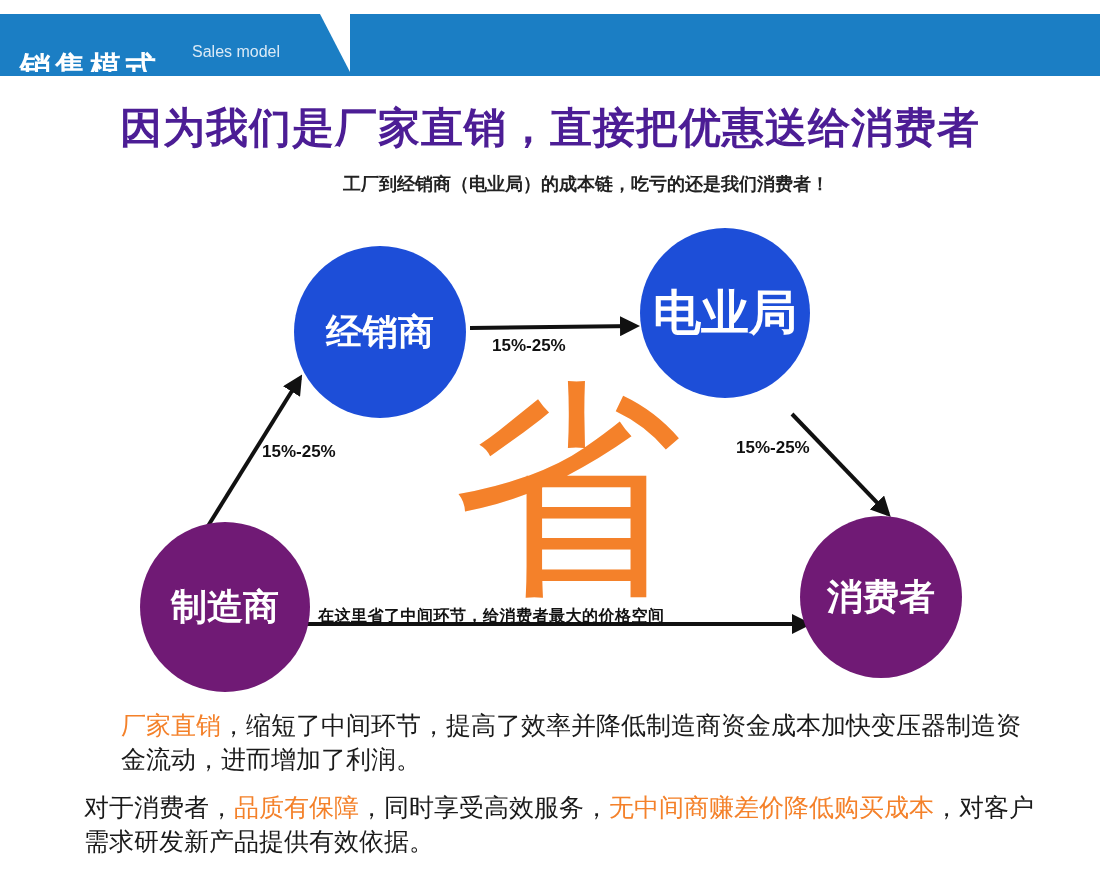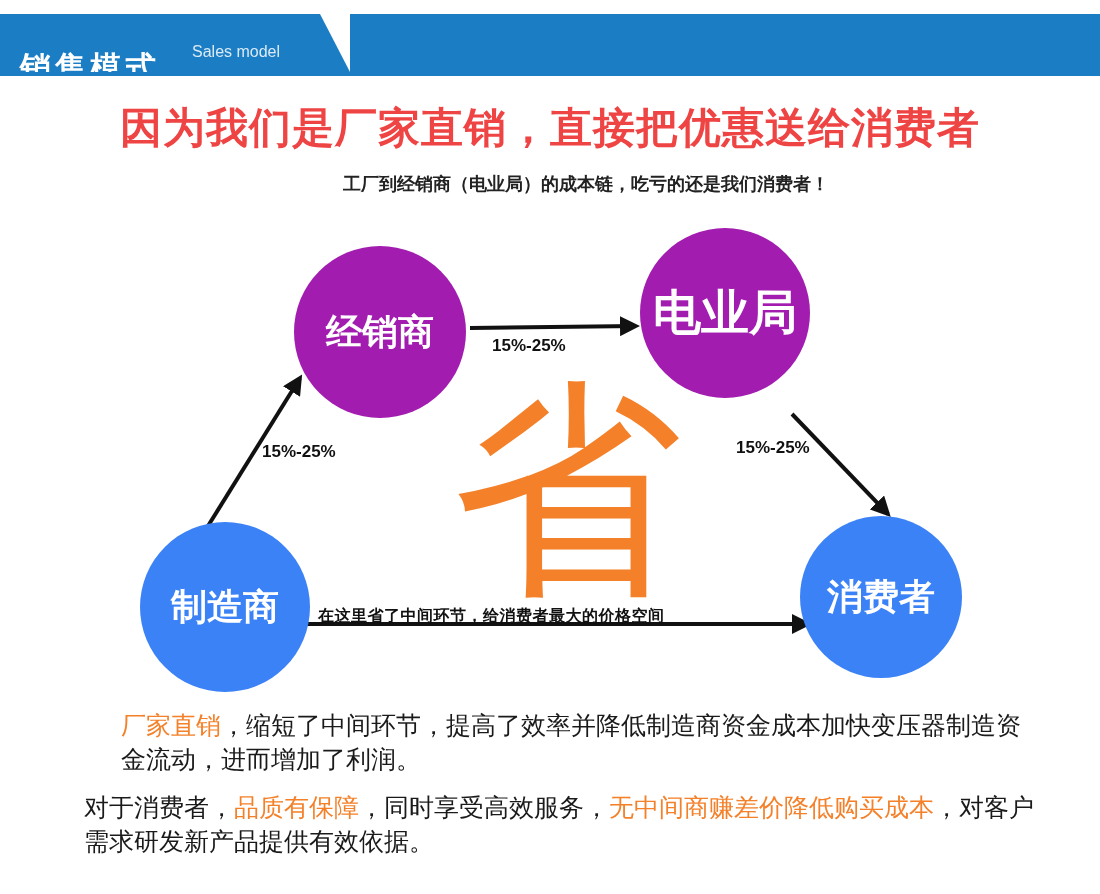--- a/index.html
+++ b/index.html
@@ -79,21 +79,21 @@
   
   .title-main {
     position: absolute;
     left: 0;
     top: 100px;
     width: 1100px;
     text-align: center;
     font-family: "DejaVu Serif", "Liberation Serif", serif;
     font-size: 42px;
     font-weight: bold;
-    color: #ef4444;
+    color: #4c1d95;
     letter-spacing: 1px;
   }
   .title-sub {
     position: absolute;
     left: 0;
     top: 172px;
     width: 1100px;
     text-align: center;
     font-size: 18px;
     font-weight: bold;
@@ -118,22 +118,22 @@
     position: absolute;
     border-radius: 50%;
     display: flex;
     align-items: center;
     justify-content: center;
     color: #ffffff;
     font-weight: bold;
     text-align: center;
     line-height: 1.1;
   }
-  .node-orange { background: #a21caf; }
-  .node-blue   { background: #3b82f6; }
+  .node-orange { background: #1d4ed8; }
+  .node-blue   { background: #701a75; }
 
   .node-dealer   { left: 294px; top: 20px;  width: 172px; height: 172px; font-size: 36px; }
   .node-power    { left: 640px; top: 2px;  width: 170px; height: 170px; font-size: 48px; }
   .node-maker    { left: 140px; top: 296px; width: 170px; height: 170px; font-size: 36px; }
   .node-consumer { left: 800px; top: 290px; width: 162px; height: 162px; font-size: 36px; }
 
   .edge-label {
     position: absolute;
     font-size: 17px;
     font-weight: bold;

